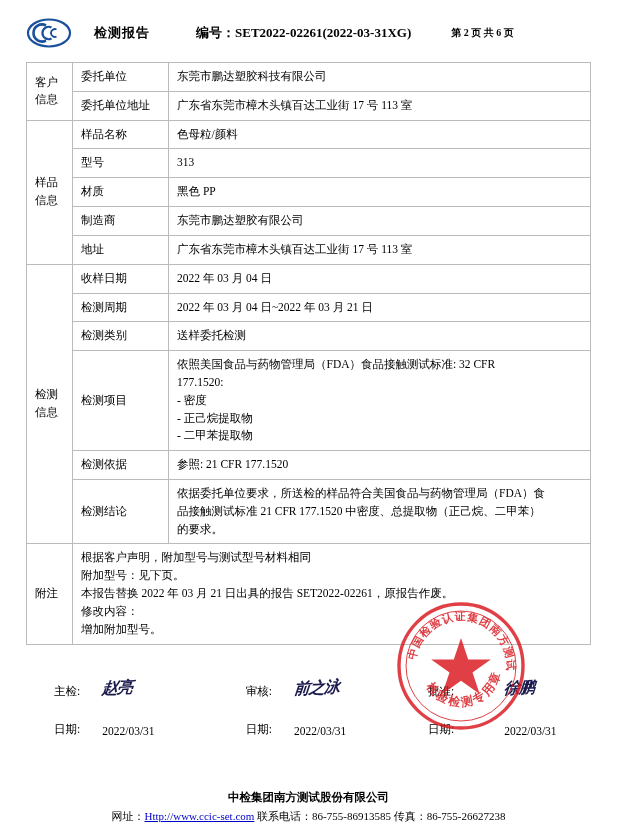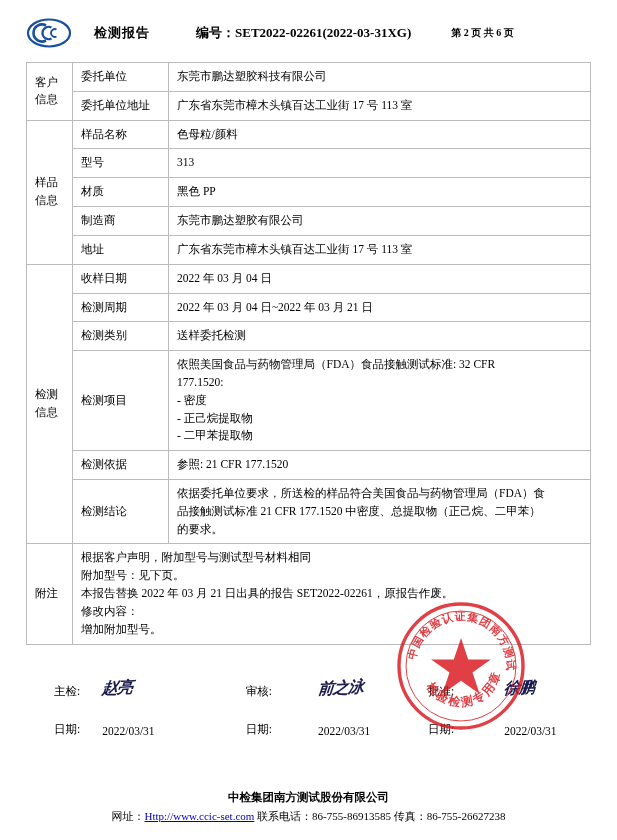--- a/index.html
+++ b/index.html
@@ -110,21 +110,21 @@
     color: #1a1a4d;
     margin-left: 22px;
     transform: skewX(-8deg) rotate(-3deg);
     letter-spacing: -1px;
   }
   .sig-date {
     font-size: 11.5px;
     margin-left: 22px;
   }
   .w1 { width: 200px; }
-  .w2 { width: 190px; gap: 24px; }
+  .w2 { width: 190px; }
   .w3 { width: 170px; gap: 28px; }
 
   
   .stamp {
     position: absolute;
     left: 395px;
     top: 600px;
     width: 132px;
     height: 132px;
     pointer-events: none;

